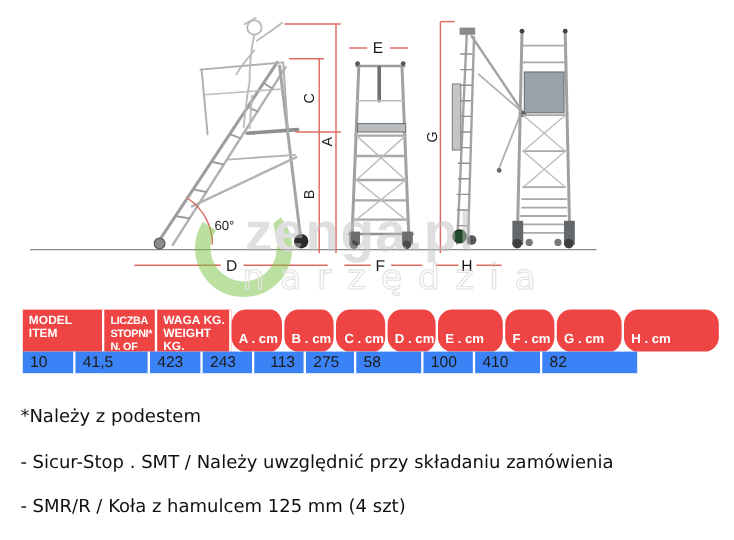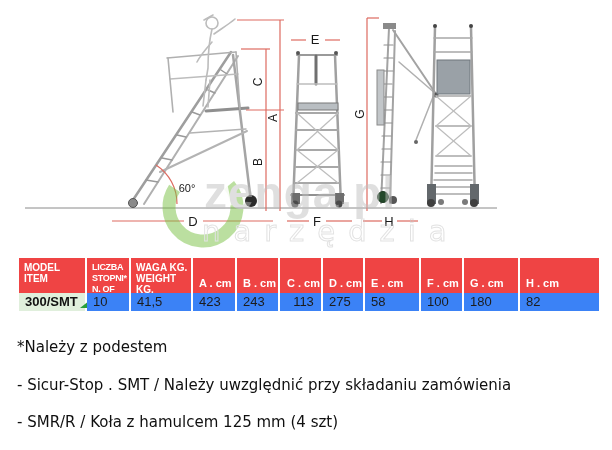--- a/index.html
+++ b/index.html
@@ -6,21 +6,21 @@
   .stage{position:relative;width:612px;height:450px;background:#fff;overflow:hidden;
          font-family:"Liberation Sans",sans-serif;}
   
   .diagram{position:absolute;left:0;top:0;width:612px;height:252px;}
   
   .spec-table{position:absolute;left:19px;top:258px;width:588px;}
   .trow{display:flex;}
   .th{background:#ef4444;color:#fff;height:35px;box-sizing:border-box;border-right:2px solid #fff;
       display:flex;flex-direction:column;overflow:hidden;}
   .th.twoline{justify-content:flex-start;padding:4px 0 0 5px;font-weight:bold;font-size:10px;line-height:11px;}
-  .th.oneline{justify-content:flex-end;padding:0 0 4px 6px;font-weight:bold;font-size:11px;line-height:12px;}
+  .th.oneline{justify-content:flex-end;padding:0 0 4px 6px;font-weight:bold;font-size:11px;line-height:12px;border-radius:12px;}
   .th.cond{font-size:9px;letter-spacing:-0.3px;}
   .th:last-child{border-right:none;}
   .td{background:#3b82f6;height:18px;box-sizing:border-box;border-right:2px solid #fff;
       font-size:13px;line-height:18px;color:#1c1c1c;padding-left:6px;position:relative;overflow:visible;}
   .td:last-child{border-right:none;}
   .td.model{background:#e0efdc;font-weight:bold;color:#111;}
   .flag{position:absolute;right:-9px;bottom:3px;width:14px;height:11px;background:#28a03c;
         clip-path:polygon(100% 0,100% 100%,0 100%);}
   
   .c0{width:68px;}.c1{width:44px;}.c2{width:62px;}.c3{width:44px;}.c4{width:43px;}
@@ -239,33 +239,29 @@
           <span>F . cm</span>
         </div>
       <div class="th oneline c9">
           <span>G . cm</span>
         </div>
       <div class="th oneline c10">
           <span>H . cm</span>
         </div>
     </div>
     <div class="trow">
-      <div class="td model c0">
-        <span>300/SMT</span>
-        <span class="flag"></span>
-      </div>
       <div class="td c1">10</div>
       <div class="td c2">41,5</div>
       <div class="td c3">423</div>
       <div class="td c4">243</div>
       <div class="td c5">113</div>
       <div class="td c6">275</div>
       <div class="td c7">58</div>
       <div class="td c8">100</div>
-      <div class="td c9">180</div>
+      <div class="td c9">410</div>
       <div class="td c10">82</div>
     </div>
   </div>
 
   <div class="note n1">*Należy z podestem</div>
   <div class="note n2">- Sicur-Stop . SMT / Należy uwzględnić przy składaniu zamówienia</div>
   <div class="note n3">- SMR/R / Koła z hamulcem 125 mm (4 szt)</div>
 
 </div>
 

